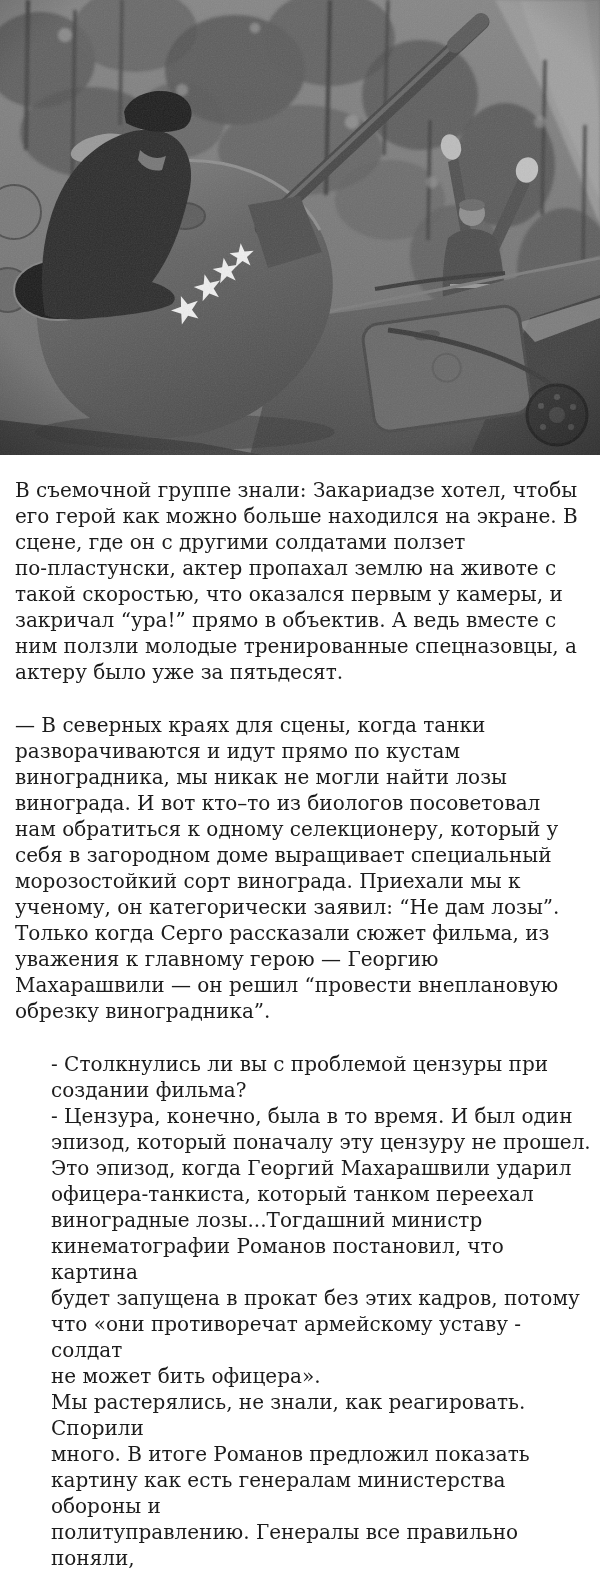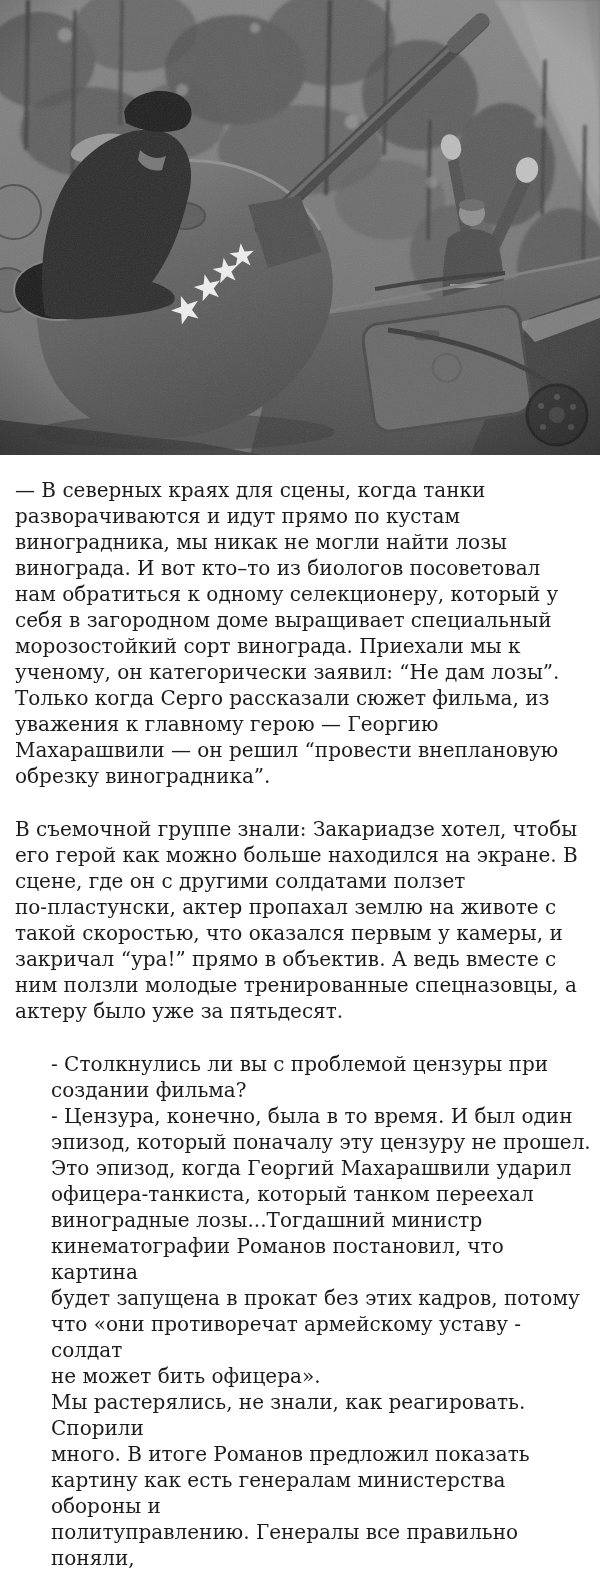--- a/index.html
+++ b/index.html
@@ -182,40 +182,40 @@
         <use href="#star" transform="translate(226,271) rotate(-10) scale(0.9)"></use>
         <use href="#star" transform="translate(242,256) rotate(-6) scale(0.85)"></use>
       </g>
 
       <rect width="600" height="455" filter="url(#grain)" opacity="0.14"></rect>
       <rect width="600" height="455" fill="url(#vig)"></rect>
     </svg>
   </div>
 
   <div class="article">
+    <p class="para">В съемочной группе знали: Закариадзе хотел, чтобы
+его герой как можно больше находился на экране. В
+сцене, где он с другими солдатами ползет
+по-пластунски, актер пропахал землю на животе с
+такой скоростью, что оказался первым у камеры, и
+закричал “ура!” прямо в объектив. А ведь вместе с
+ним ползли молодые тренированные спецназовцы, а
+актеру было уже за пятьдесят.</p>
     <p class="para">— В северных краях для сцены, когда танки
 разворачиваются и идут прямо по кустам
 виноградника, мы никак не могли найти лозы
 винограда. И вот кто–то из биологов посоветовал
 нам обратиться к одному селекционеру, который у
 себя в загородном доме выращивает специальный
 морозостойкий сорт винограда. Приехали мы к
 ученому, он категорически заявил: “Не дам лозы”.
 Только когда Серго рассказали сюжет фильма, из
 уважения к главному герою — Георгию
 Махарашвили — он решил “провести внеплановую
 обрезку виноградника”.</p>
-    <p class="para">В съемочной группе знали: Закариадзе хотел, чтобы
-его герой как можно больше находился на экране. В
-сцене, где он с другими солдатами ползет
-по-пластунски, актер пропахал землю на животе с
-такой скоростью, что оказался первым у камеры, и
-закричал “ура!” прямо в объектив. А ведь вместе с
-ним ползли молодые тренированные спецназовцы, а
-актеру было уже за пятьдесят.</p>
     <p class="para">- Столкнулись ли вы с проблемой цензуры при
 создании фильма?
 - Цензура, конечно, была в то время. И был один
 эпизод, который поначалу эту цензуру не прошел.
 Это эпизод, когда Георгий Махарашвили ударил
 офицера-танкиста, который танком переехал
 виноградные лозы...Тогдашний министр
 кинематографии Романов постановил, что картина
 будет запущена в прокат без этих кадров, потому
 что «они противоречат армейскому уставу - солдат

